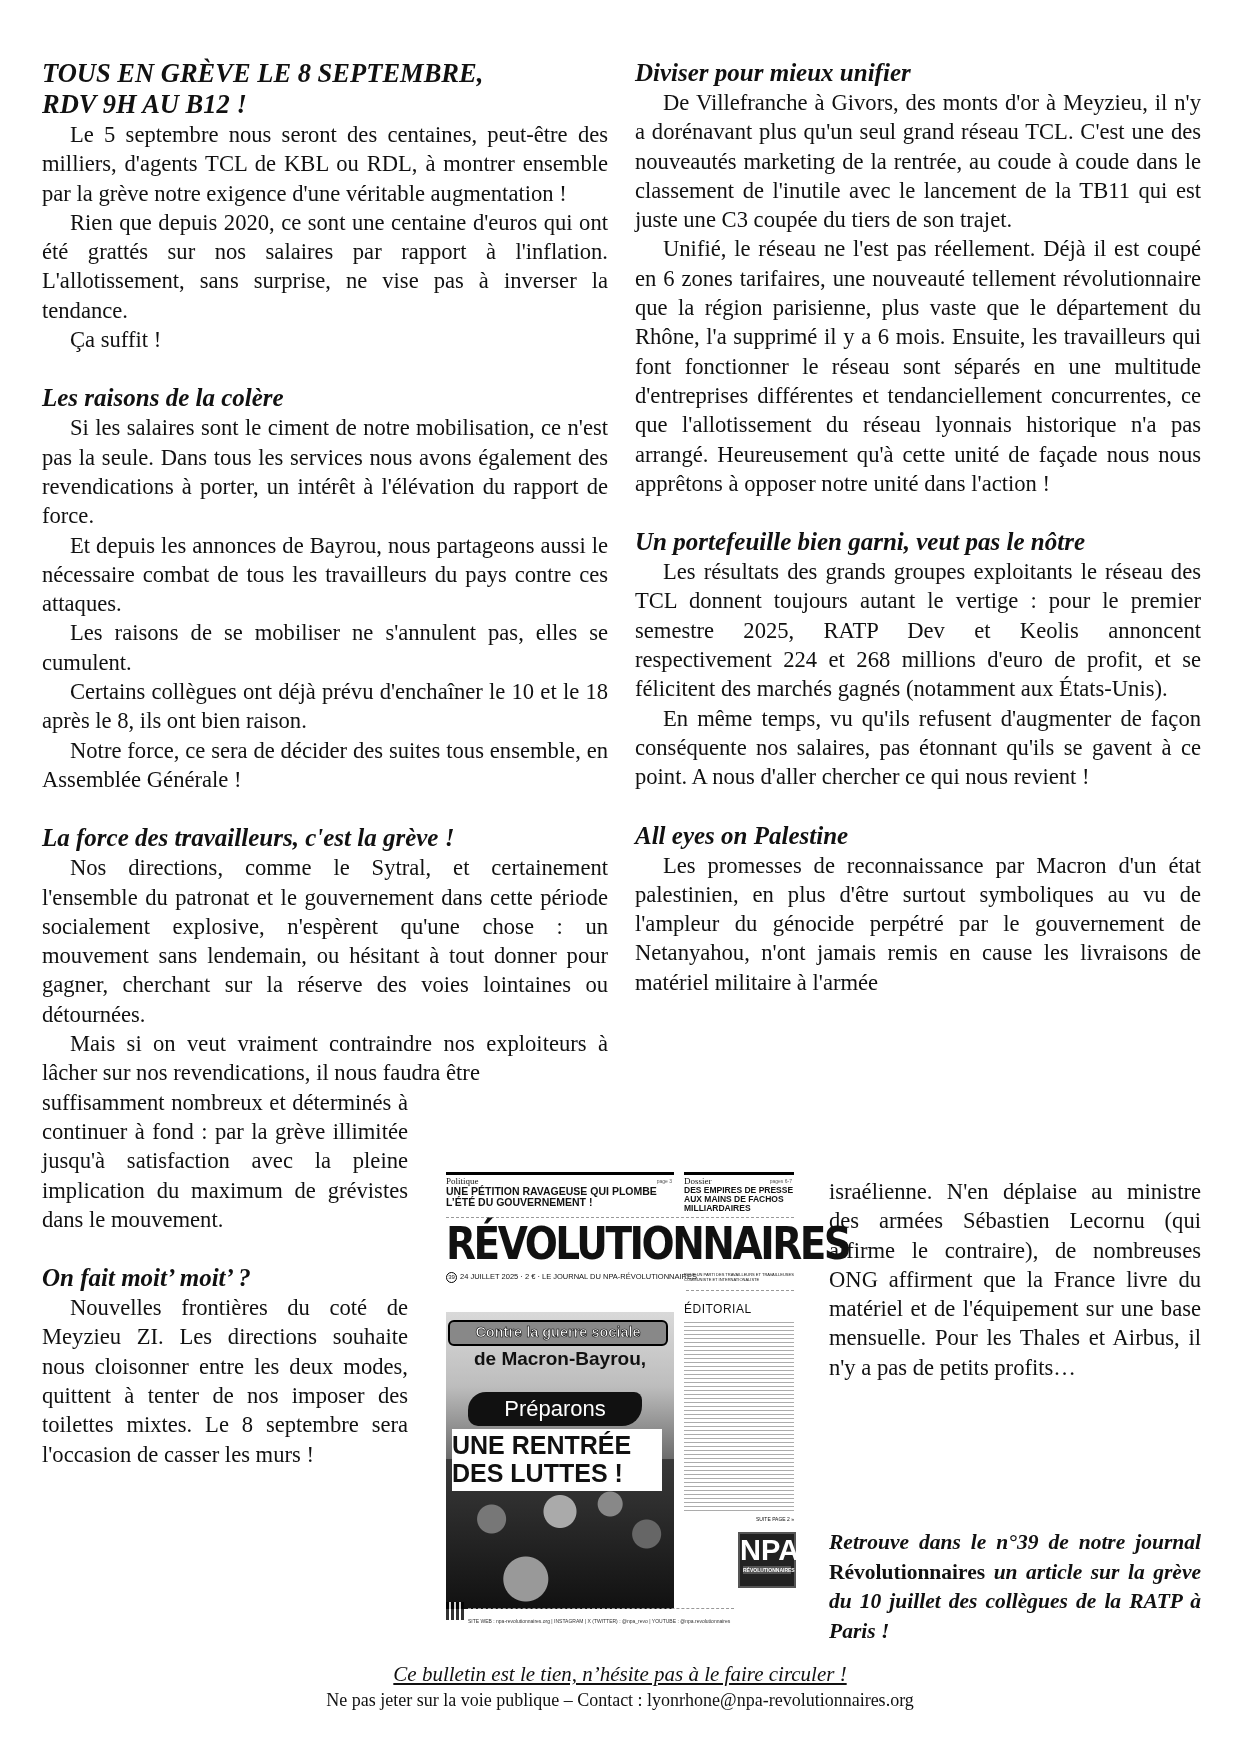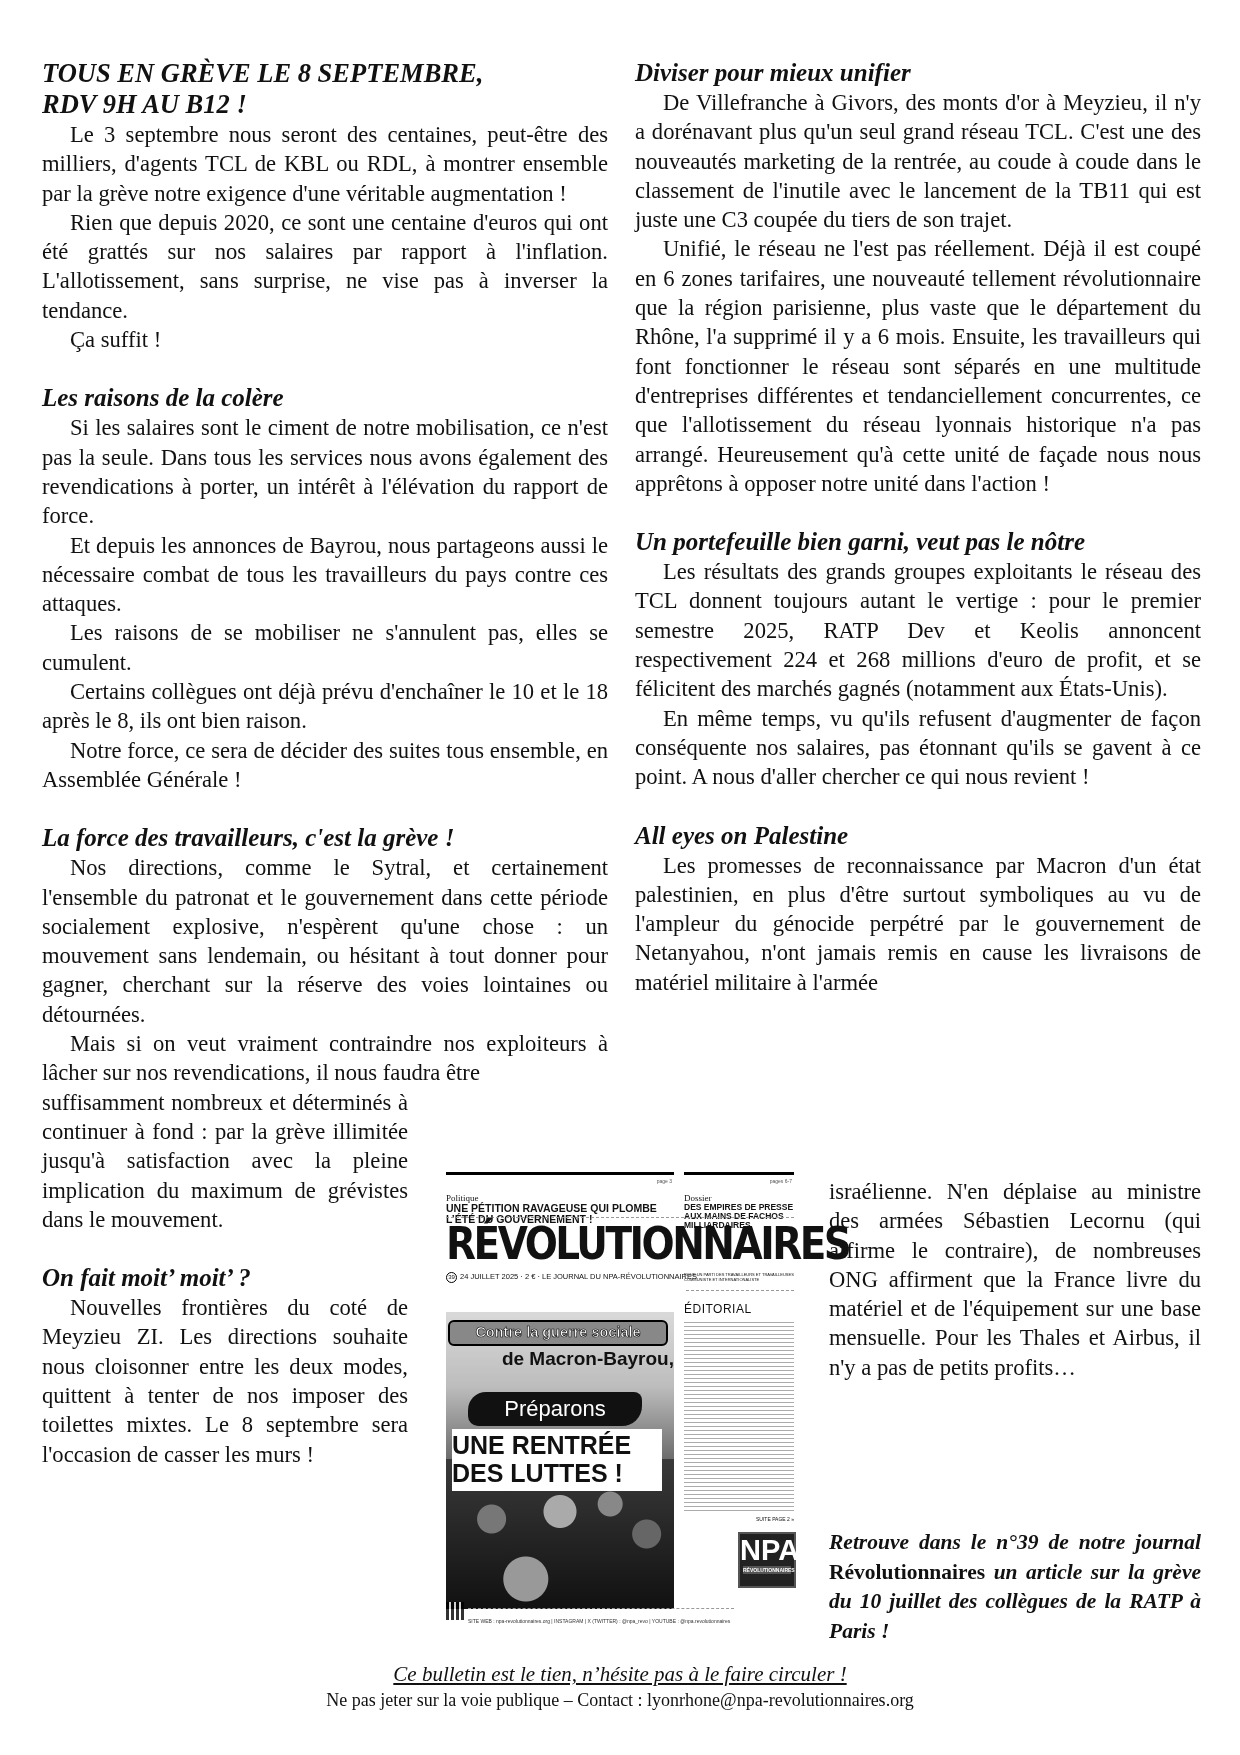--- a/index.html
+++ b/index.html
@@ -16,21 +16,21 @@
   .wrap-right { position: absolute; left: 829px; width: 372px; font-size: 22.6px; line-height: 29.3px; text-align: justify; }
   .promo { position: absolute; left: 829px; top: 1528px; width: 372px; font-size: 21.5px; line-height: 29.5px; font-weight: bold; font-style: italic; text-align: justify; }
   .promo .upright { font-style: normal; }
   .footer { position: absolute; left: 0; width: 1240px; text-align: center; }
   .footer .l1 { position: absolute; top: 1662px; width: 100%; font-style: italic; font-size: 21px; text-decoration: underline; }
   .footer .l2 { position: absolute; top: 1690px; width: 100%; font-size: 18px; }
 
   
   .cover { position: absolute; left: 446px; top: 1172px; width: 348px; height: 458px; background: #fff; font-family: "Liberation Sans", "DejaVu Sans", sans-serif; }
   .cover .top { position: absolute; top: 0; left: 0; right: 0; height: 42px; }
-  .cover .box { position: absolute; top: 0; border-top: 3px solid #000; padding-top: 18px; }
+  .cover .box { position: absolute; top: 0; border-top: 3px solid #000; padding-top: 1px; }
   .cover .box.a { left: 0; width: 228px; }
   .cover .box.b { left: 238px; width: 110px; }
   .cover .kicker { font-family: "Liberation Serif", serif; font-size: 9px; display: block; }
   .cover .pg { position: absolute; right: 2px; top: 3px; font-size: 5px; color: #555; }
   .cover .hl { font-weight: bold; font-size: 10.5px; line-height: 11px; display: block; }
   .cover .hl.small { font-size: 8.5px; line-height: 9px; }
   .cover .dash { position: absolute; left: 0; right: 0; border-top: 1px dashed #999; }
   .cover .mast { position: absolute; top: 48px; left: 0; width: 348px; font-family: "DejaVu Sans", sans-serif; font-weight: bold; font-size: 39px; letter-spacing: -2.5px; transform: scaleY(1.15); transform-origin: top left; line-height: 42px; }
   .cover .issue { position: absolute; top: 100px; left: 0; font-size: 7.5px; white-space: nowrap; }
   .cover .issue .num { display: inline-block; width: 9px; height: 9px; border: 1px solid #000; border-radius: 50%; font-size: 6px; text-align: center; line-height: 9px; margin-right: 3px; }
@@ -38,21 +38,21 @@
   .cover .photo { position: absolute; top: 140px; left: 0; width: 228px; height: 297px; background: linear-gradient(180deg, #d9d9d9 0%, #bdbdbd 25%, #5a5a5a 55%, #2b2b2b 80%, #1a1a1a 100%); overflow: hidden; }
   .cover .photo .crowd { position: absolute; left: 0; right: 0; bottom: 0; height: 150px;
      background:
        radial-gradient(circle at 20% 40%, #777 0 14px, transparent 15px),
        radial-gradient(circle at 50% 35%, #aaa 0 16px, transparent 17px),
        radial-gradient(circle at 72% 30%, #888 0 12px, transparent 13px),
        radial-gradient(circle at 35% 80%, #999 0 22px, transparent 23px),
        radial-gradient(circle at 88% 50%, #666 0 14px, transparent 15px),
        linear-gradient(180deg, #3a3a3a, #111); }
   .cover .pill { position: absolute; top: 8px; left: 2px; width: 216px; height: 22px; background: #888; border: 2px solid #000; border-radius: 6px; color: #fff; font-weight: bold; font-size: 14.5px; text-align: center; line-height: 21px; -webkit-text-stroke: 0.6px #000; }
-  .cover .sub1 { position: absolute; top: 36px; left: 0; width: 228px; text-align: right; font-weight: bold; font-size: 19px; color: #111; }
+  .cover .sub1 { position: absolute; top: 36px; left: 0; width: 228px; text-align: center; font-weight: bold; font-size: 19px; color: #111; }
   .cover .blob { position: absolute; top: 80px; left: 22px; width: 174px; height: 34px; background: #111; border-radius: 18px 8px 20px 10px; color: #fff; font-size: 22px; text-align: center; line-height: 34px; }
   .cover .big { position: absolute; top: 117px; left: 6px; width: 210px; background: #fff; font-weight: bold; font-size: 25px; line-height: 28px; text-align: left; color: #111; padding: 2px 0 4px; }
   .cover .edit { position: absolute; top: 130px; left: 238px; width: 110px; }
   .cover .edit .t { font-size: 12px; letter-spacing: 0.5px; }
   .cover .lines { margin-top: 6px; height: 190px; background: repeating-linear-gradient(180deg, #888 0 1px, #fff 1px 4px); opacity: 0.7; }
   .cover .suite { font-size: 5px; text-align: right; margin-top: 4px; }
   .cover .npa { position: absolute; top: 360px; left: 292px; width: 54px; height: 52px; background: #222; color: #fff; text-align: center; font-weight: bold; font-size: 22px; line-height: 32px; border: 2px solid #555; }
   .cover .npa span { display: block; font-size: 5px; line-height: 8px; background: #555; margin: 0 3px; }
   .cover .bottom { position: absolute; top: 430px; left: 0; right: 0; height: 28px; }
   .cover .qr { position: absolute; left: 0; top: 0; width: 18px; height: 18px; background:
@@ -60,21 +60,21 @@
   .cover .socials { position: absolute; left: 22px; top: 16px; font-size: 5px; white-space: nowrap; color: #333; }
 </style>
 </head>
 <body>
 
 <div class="col col-left">
   <h2 class="big">
     <span>TOUS EN GRÈVE LE 8 SEPTEMBRE,</span><br>
     <span>RDV 9H AU B12 !</span>
   </h2>
-  <p>Le 3 septembre nous seront des centaines, peut-être des milliers, d'agents TCL de KBL ou RDL, à montrer ensemble par la grève notre exigence d'une véritable augmentation !</p>
+  <p>Le 5 septembre nous seront des centaines, peut-être des milliers, d'agents TCL de KBL ou RDL, à montrer ensemble par la grève notre exigence d'une véritable augmentation !</p>
   <p>Rien que depuis 2020, ce sont une centaine d'euros qui ont été grattés sur nos salaires par rapport à l'infla­tion. L'allotissement, sans surprise, ne vise pas à inver­ser la tendance.</p>
   <p>Ça suffit !</p>
   <div class="gap"></div>
 
   <h2>Les raisons de la colère</h2>
   <p>Si les salaires sont le ciment de notre mobilisation, ce n'est pas la seule. Dans tous les services nous avons également des revendications à porter, un intérêt à l'élévation du rapport de force.</p>
   <p>Et depuis les annonces de Bayrou, nous partageons aussi le nécessaire combat de tous les travailleurs du pays contre ces attaques.</p>
   <p>Les raisons de se mobiliser ne s'annulent pas, elles se cumulent.</p>
   <p>Certains collègues ont déjà prévu d'enchaîner le 10 et le 18 après le 8, ils ont bien raison.</p>
   <p>Notre force, ce sera de décider des suites tous ensemble, en Assemblée Générale !</p>

